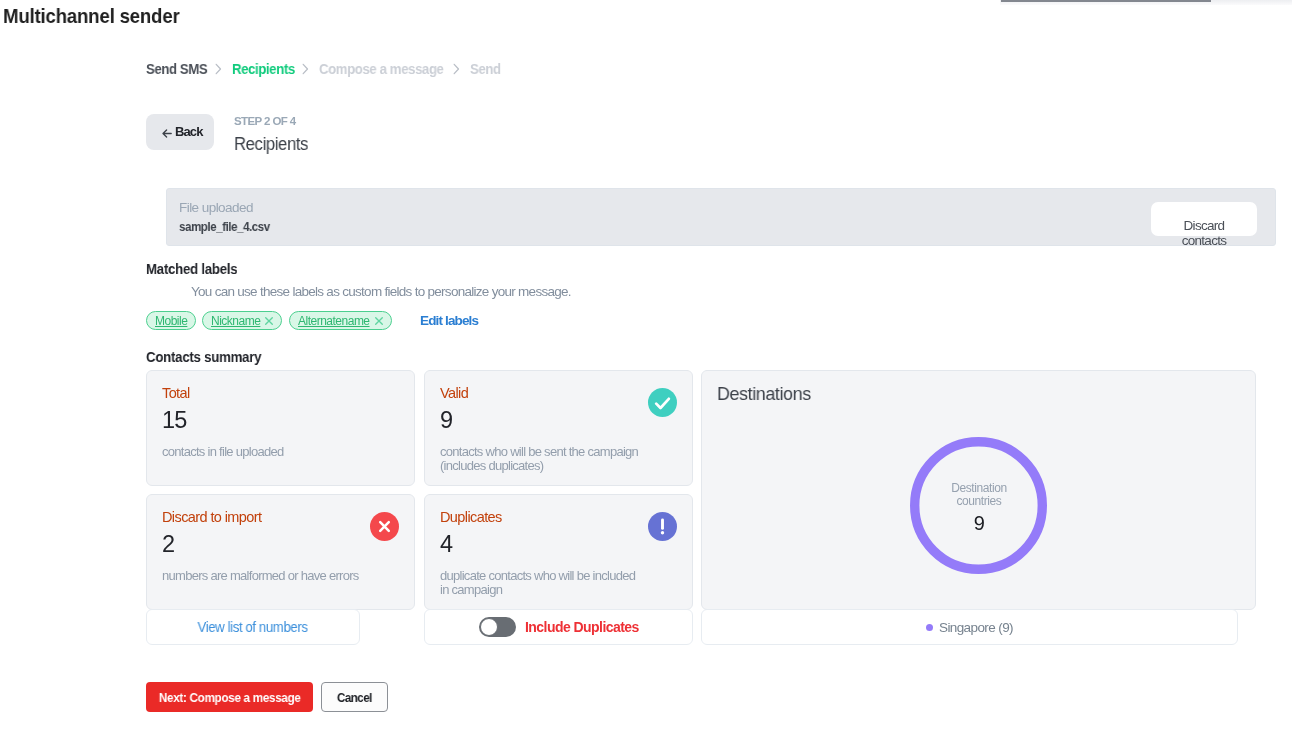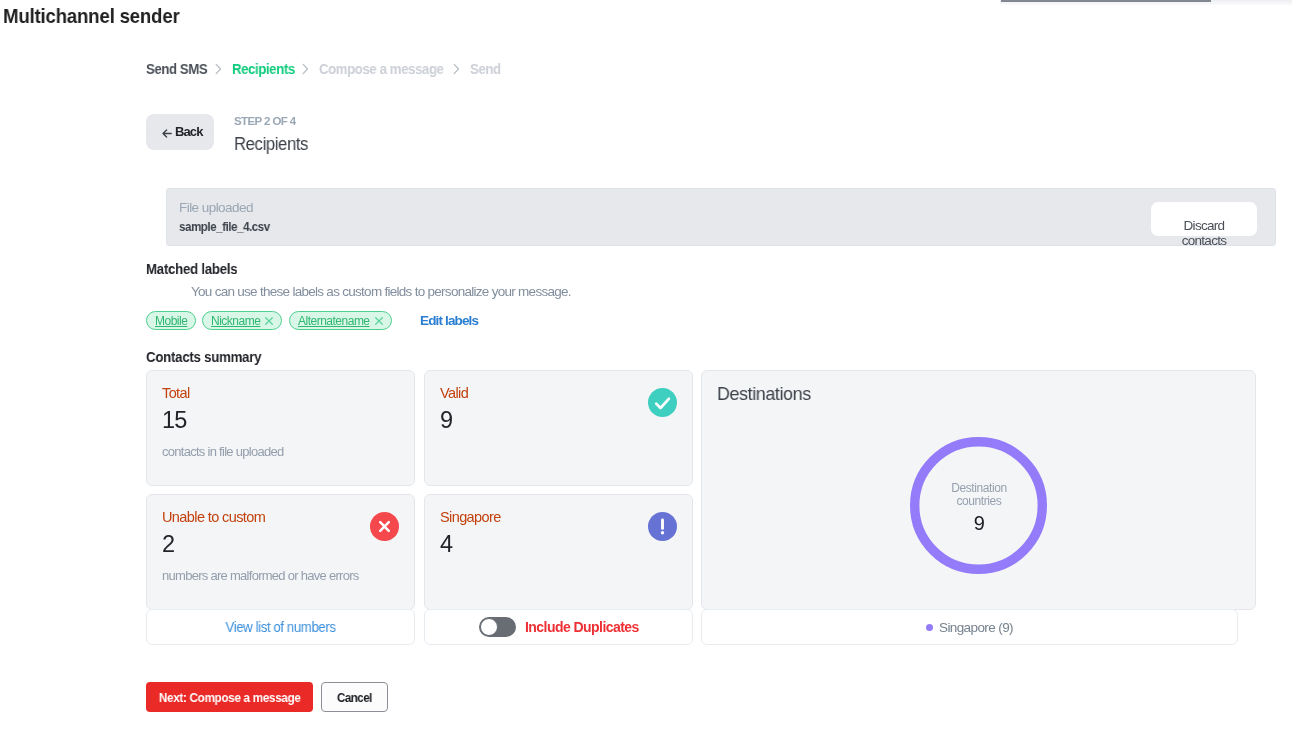--- a/index.html
+++ b/index.html
@@ -162,50 +162,52 @@
 
 <div class="card" style="left:146px;top:370px;width:269px;height:116px">
   <div class="ttl">Total</div>
   <div class="num">15</div>
   <div class="desc">contacts in file uploaded</div>
 </div>
 
 <div class="card" style="left:424px;top:370px;width:269px;height:116px">
   <div class="ttl">Valid</div>
   <div class="num">9</div>
+  <div class="desc">contacts who will be sent the campaign (includes duplicates)</div>
   <div class="badge" style="background-color: rgb(63, 207, 192);">
     <svg width="29" height="29" viewBox="0 0 29 29">
         <path d="M8.2 15.6 L12.5 20.0 L20.8 10.8" fill="none" stroke="#fff" stroke-width="2.7" stroke-linecap="round" stroke-linejoin="round"></path>
       </svg>
   </div>
 </div>
 
 <div class="card" style="left:146px;top:494px;width:269px;height:116px">
-  <div class="ttl">Unable to custom</div>
+  <div class="ttl">Discard to import</div>
   <div class="num">2</div>
   <div class="desc">numbers are malformed or have errors</div>
   <div class="badge" style="background-color: rgb(244, 72, 76);">
     <svg width="29" height="29" viewBox="0 0 29 29">
         <path d="M10.2 10.2 L18.8 18.8 M18.8 10.2 L10.2 18.8" fill="none" stroke="#fff" stroke-width="2.5" stroke-linecap="round"></path>
       </svg>
   </div>
 </div>
 
 <div class="card" style="left:424px;top:494px;width:269px;height:116px">
-  <div class="ttl">Singapore</div>
+  <div class="ttl">Duplicates</div>
   <div class="num">4</div>
+  <div class="desc">duplicate contacts who will be included in campaign</div>
   <div class="badge" style="background-color: rgb(102, 114, 212);">
     <svg width="29" height="29" viewBox="0 0 29 29">
         <path d="M14.5 8 V16.4" stroke="#fff" stroke-width="2.9" stroke-linecap="round"></path>
         <circle cx="14.5" cy="20.8" r="1.7" fill="#fff"></circle>
       </svg>
   </div>
 </div>
 
-<div class="foot" style="left:146px;top:609px;width:269px;height:36px">
+<div class="foot" style="left:146px;top:609px;width:214px;height:36px">
   <a>View list of numbers</a>
 </div>
 
 <div class="foot" style="left:424px;top:609px;width:269px;height:36px">
   <div class="toggle">
       <div class="knob"></div>
     </div>
   <span class="dup-label">Include Duplicates</span>
 </div>
 

